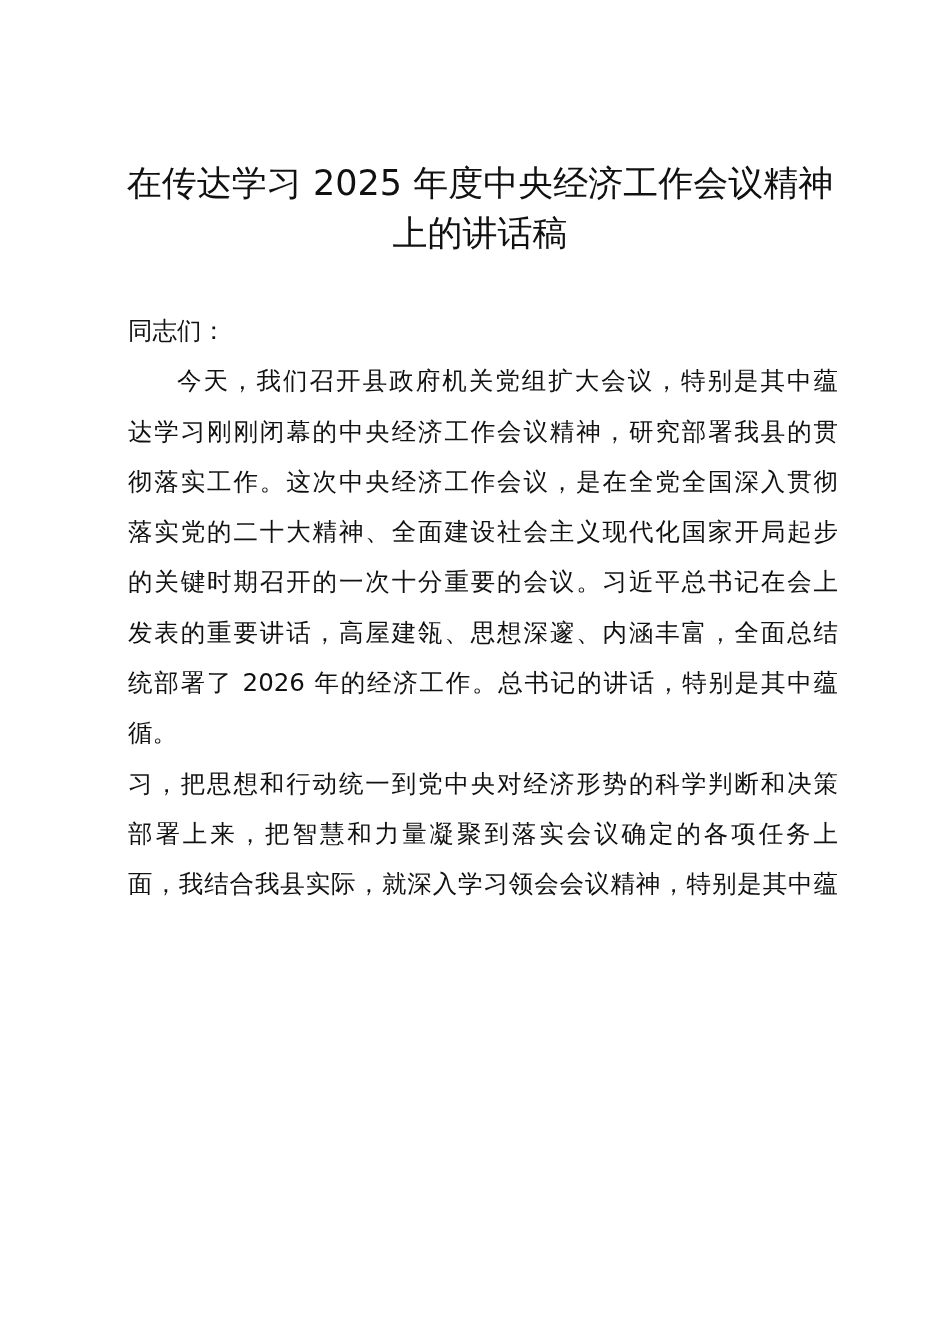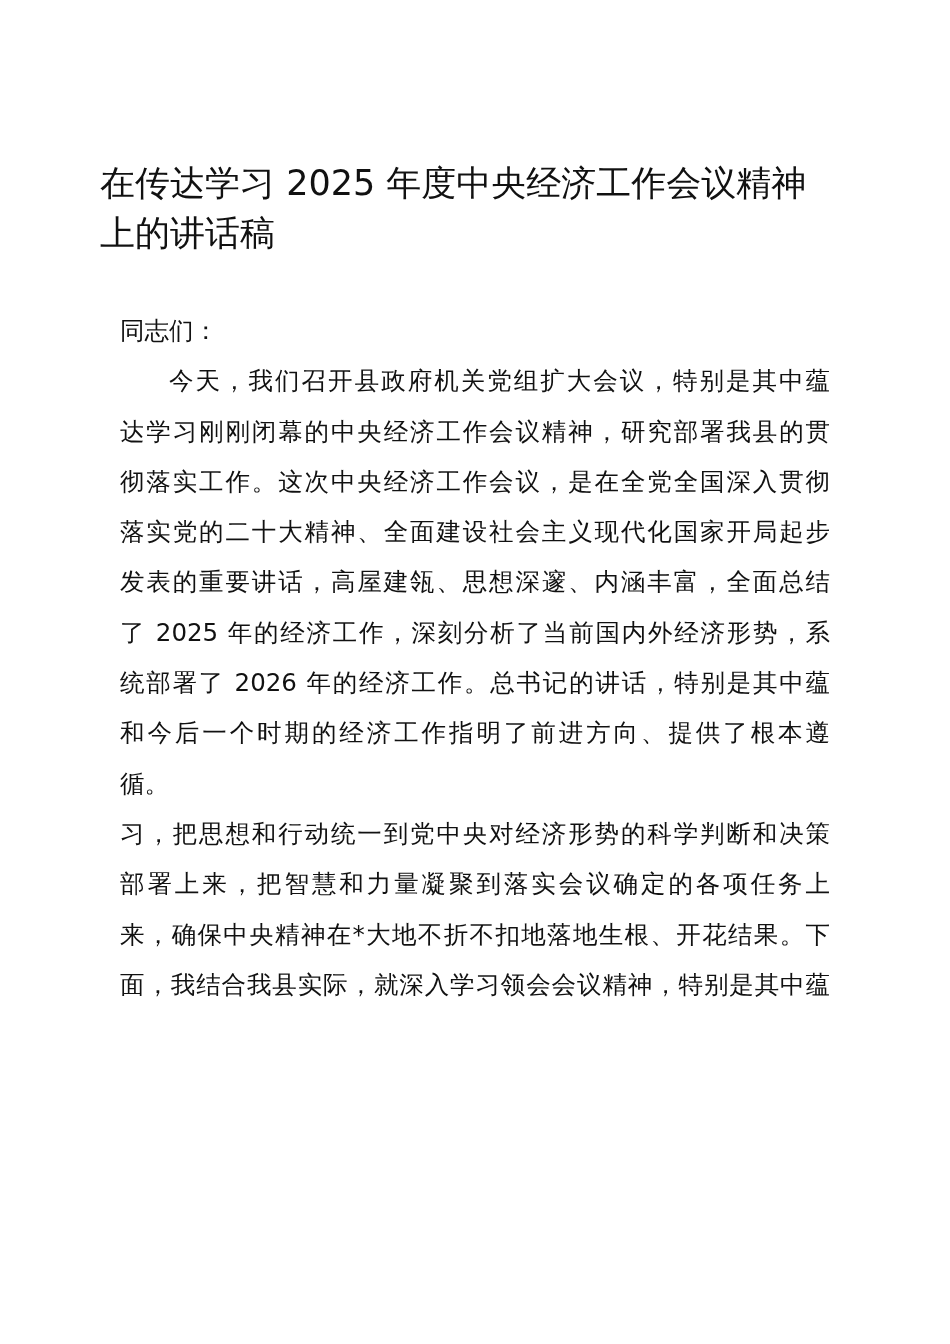--- a/index.html
+++ b/index.html
@@ -21,33 +21,33 @@
       top: 0;
       width: 950px;
       height: 1344px;
       background: #ffffff;
     }
     .title {
       position: absolute;
       left: 100px;
       width: 760px;
       top: 158px;
-      text-align: left;
+      text-align: center;
       font-size: 35px;
       line-height: 50px;
       letter-spacing: 0px;
       white-space: nowrap;
     }
     .title .tl {
       display: block;
       height: 50px;
     }
     .body {
       position: absolute;
-      left: 120px;
+      left: 128px;
       width: 710px;
       top: 306px;
       font-size: 24.5px;
       line-height: 50.3px;
     }
     .line {
       display: block;
       height: 50.3px;
       white-space: nowrap;
       text-align: justify;
@@ -71,28 +71,26 @@
   </div>
 
   <div class="body">
     <span class="line last">同志们：</span>
 
     <div>
       <span class="line indent">今天，我们召开县政府机关党组扩大会议，特别是其中蕴</span>
       <span class="line">达学习刚刚闭幕的中央经济工作会议精神，研究部署我县的贯</span>
       <span class="line">彻落实工作。这次中央经济工作会议，是在全党全国深入贯彻</span>
       <span class="line">落实党的二十大精神、全面建设社会主义现代化国家开局起步</span>
+      <span class="line">的关键时期召开的一次十分重要的会议。习近平总书记在会上</span>
       <span class="line">发表的重要讲话，高屋建瓴、思想深邃、内涵丰富，全面总结</span>
-      <span class="line">了 2025 年的经济工作，深刻分析了当前国内外经济形势，系</span>
       <span class="line">统部署了 2026 年的经济工作。总书记的讲话，特别是其中蕴</span>
-      <span class="line">和今后一个时期的经济工作指明了前进方向、提供了根本遵</span>
       <span class="line last">循。</span>
     </div>
 
     <div>
       <span class="line">习，把思想和行动统一到党中央对经济形势的科学判断和决策</span>
       <span class="line">部署上来，把智慧和力量凝聚到落实会议确定的各项任务上</span>
-      <span class="line">来，确保中央精神在*大地不折不扣地落地生根、开花结果。下</span>
       <span class="line">面，我结合我县实际，就深入学习领会会议精神，特别是其中蕴</span>
     </div>
   </div>
 
 </div>
 
 </body></html>

